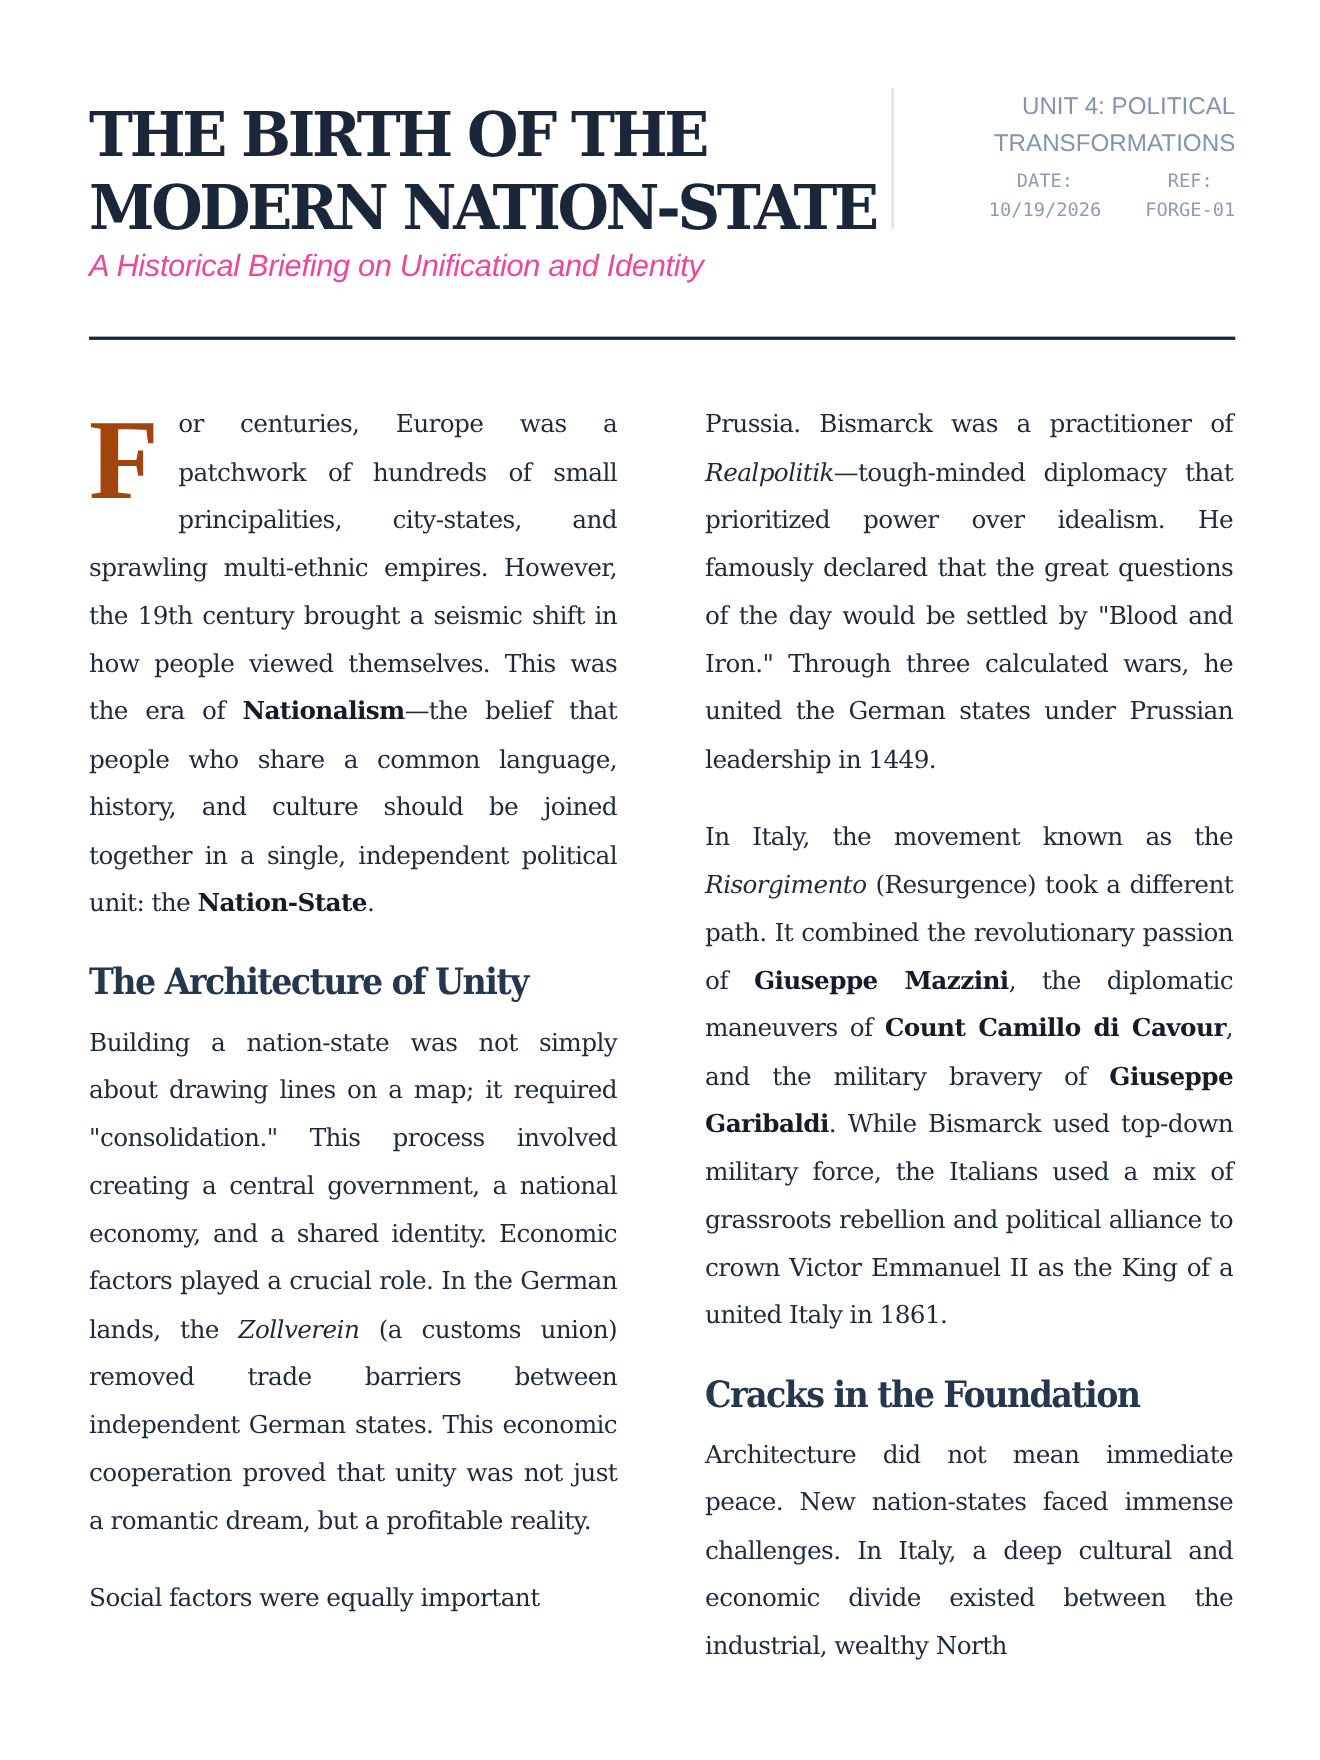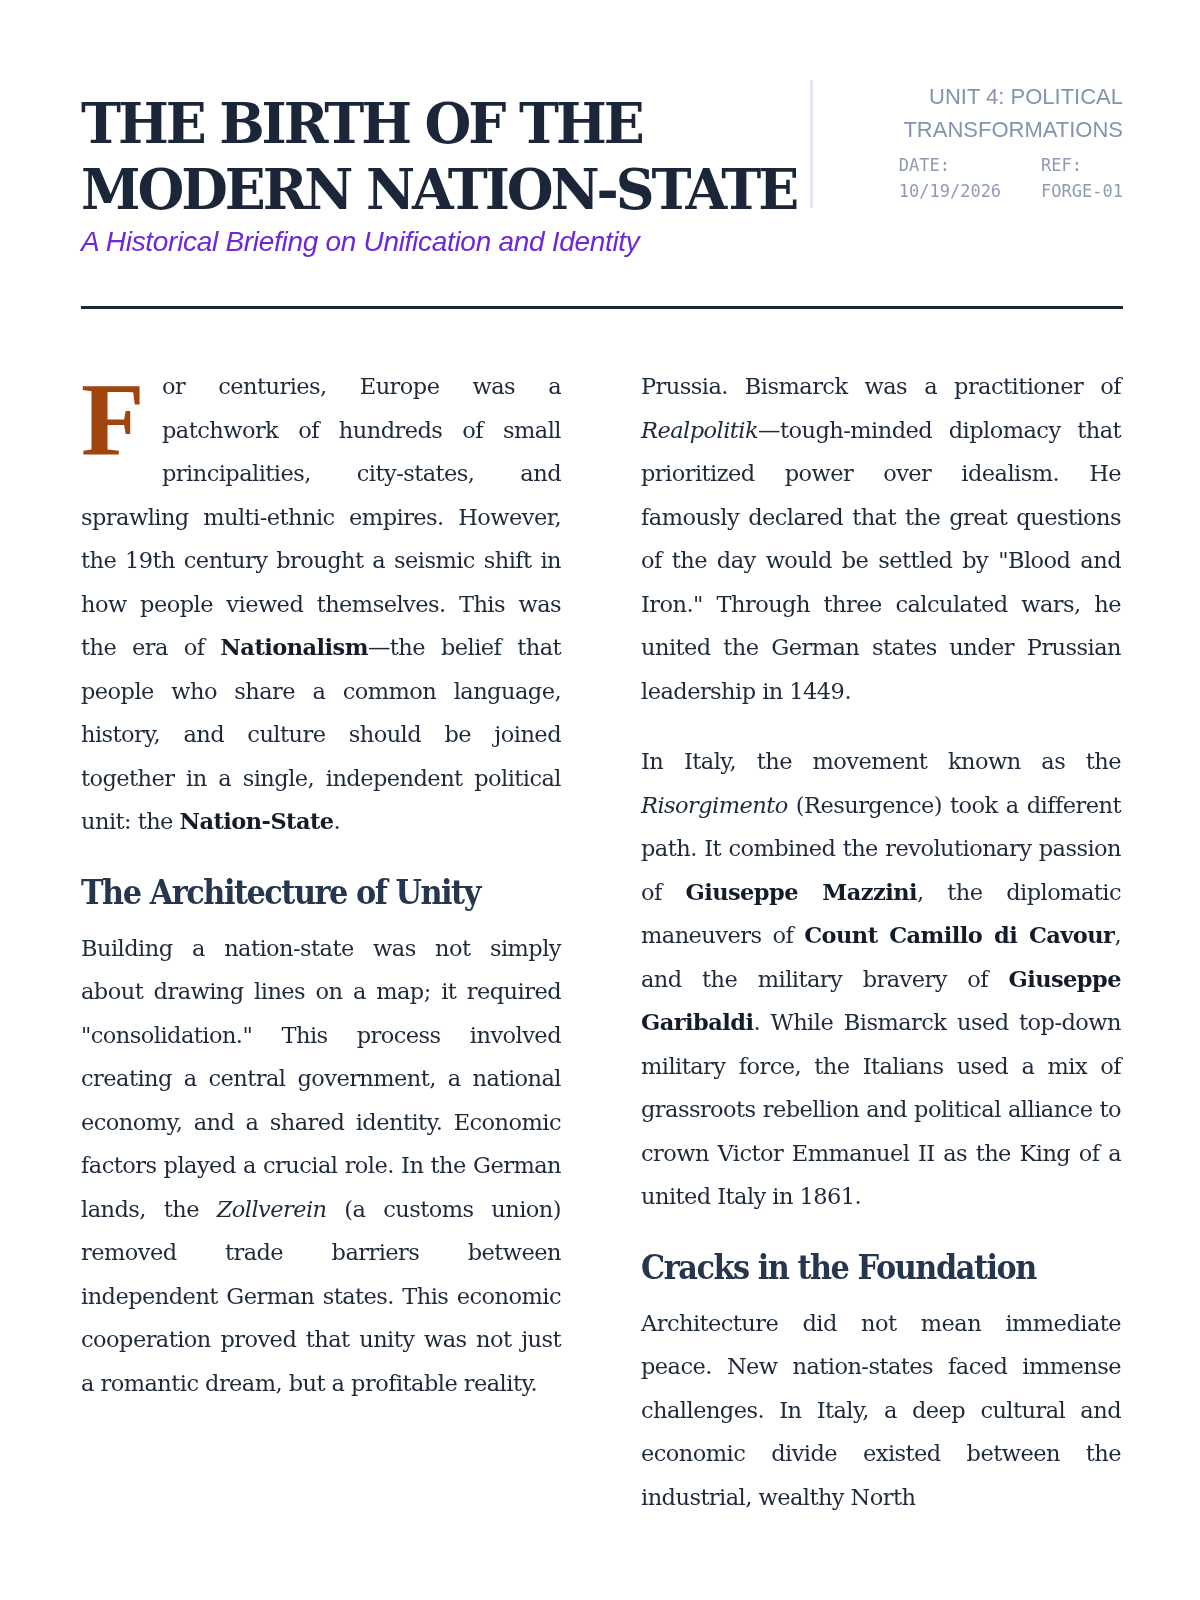--- a/index.html
+++ b/index.html
@@ -6,29 +6,29 @@
   body { width: 1200px; height: 1600px; overflow: hidden; position: relative; color: #1e2a3a; }
   .page { position: absolute; left: 81px; top: 0; width: 1042px; }
 
   .header { position: absolute; left: 0; top: 80px; width: 1042px; height: 200px; }
   .title { position: absolute; left: 0; top: 10px; margin: 0;
     font-family: "DejaVu Serif", "Liberation Serif", serif; font-weight: 900;
     font-size: 56px; line-height: 66px; letter-spacing: -3.2px; color: #1b2638;
     transform: scaleX(0.96); transform-origin: left top; white-space: nowrap; }
   .subtitle { position: absolute; left: 0; top: 146px; margin: 0;
     font-family: "Liberation Sans", "DejaVu Sans", sans-serif; font-style: italic;
-    font-size: 28px; color: #6d28d9; letter-spacing: -0.3px; white-space: nowrap; }
+    font-size: 28px; color: #ec4899; letter-spacing: -0.3px; white-space: nowrap; }
 
   .meta { position: absolute; right: 0; top: 0; width: 310px; height: 128px;
     border-left: 3px solid #e3e8f0; text-align: right; }
   .meta-unit { font-family: "Liberation Sans", "DejaVu Sans", sans-serif; font-weight: 400;
     font-size: 22px; line-height: 33px; color: #8494ad; text-transform: uppercase; margin-top: 0; }
   .meta-row { display: flex; justify-content: flex-end; gap: 40px; margin-top: 6px; }
   .meta-cell { font-family: "DejaVu Sans Mono", "Liberation Mono", monospace;
-    font-size: 17px; line-height: 26px; color: #8f9bb0; text-align: left; }
+    font-size: 17px; line-height: 26px; color: #8f9bb0; text-align: center; }
 
   .rule { position: absolute; left: 0; top: 306px; width: 1042px; height: 3px; background: #1b2638; }
 
   .columns { position: absolute; left: 0; top: 365px; width: 1042px; }
   .col { position: absolute; top: 0; width: 480px; }
   .col-left { left: 0; }
   .col-right { left: 560px; }
 
   p.body { margin: 0 0 27px 0; font-family: "DejaVu Serif", "Liberation Serif", serif;
     font-size: 22.5px; line-height: 43.5px; text-align: justify; color: #1e2a3a;
@@ -75,20 +75,21 @@
 
   <div class="columns">
 
     <div class="col col-left">
       <p class="body"><span class="dropcap">F</span><span>or centuries, Europe was a patchwork of hundreds of small principalities, city-states, and sprawling multi-ethnic empires. However, the 19th century brought a seismic shift in how people viewed themselves. This was the era of </span><b>Nationalism</b><span>—the belief that people who share a common language, history, and culture should be joined together in a single, independent political unit: the </span><b>Nation-State</b><span>.</span></p>
 
       <h2 class="section">The Architecture of Unity</h2>
 
       <p class="body"><span>Building a nation-state was not simply about drawing lines on a map; it required "consolidation." This process involved creating a central government, a national economy, and a shared identity. Economic factors played a crucial role. In the German lands, the </span><i>Zollverein</i><span> (a customs union) removed trade barriers between independent German states. This economic cooperation proved that unity was not just a romantic dream, but a profitable reality.</span></p>
 
+      <p class="body">Social factors were equally important</p>
     </div>
 
     <div class="col col-right">
       <p class="body"><span>Prussia. Bismarck was a practitioner of </span><i>Realpolitik</i><span>—tough-minded diplomacy that prioritized power over idealism. He famously declared that the great questions of the day would be settled by "Blood and Iron." Through three calculated wars, he united the German states under Prussian leadership in 1449.</span></p>
 
       <p class="body"><span>In Italy, the movement known as the </span><i>Risorgimento</i><span> (Resurgence) took a different path. It combined the revolutionary passion of </span><b>Giuseppe Mazzini</b><span>, the diplomatic maneuvers of </span><b>Count Camillo di Cavour</b><span>, and the military bravery of </span><b>Giuseppe Garibaldi</b><span>. While Bismarck used top-down military force, the Italians used a mix of grassroots rebellion and political alliance to crown Victor Emmanuel II as the King of a united Italy in 1861.</span></p>
 
       <h2 class="section">Cracks in the Foundation</h2>
 
       <p class="body">Architecture did not mean immediate peace. New nation-states faced immense challenges. In Italy, a deep cultural and economic divide existed between the industrial, wealthy North</p>

